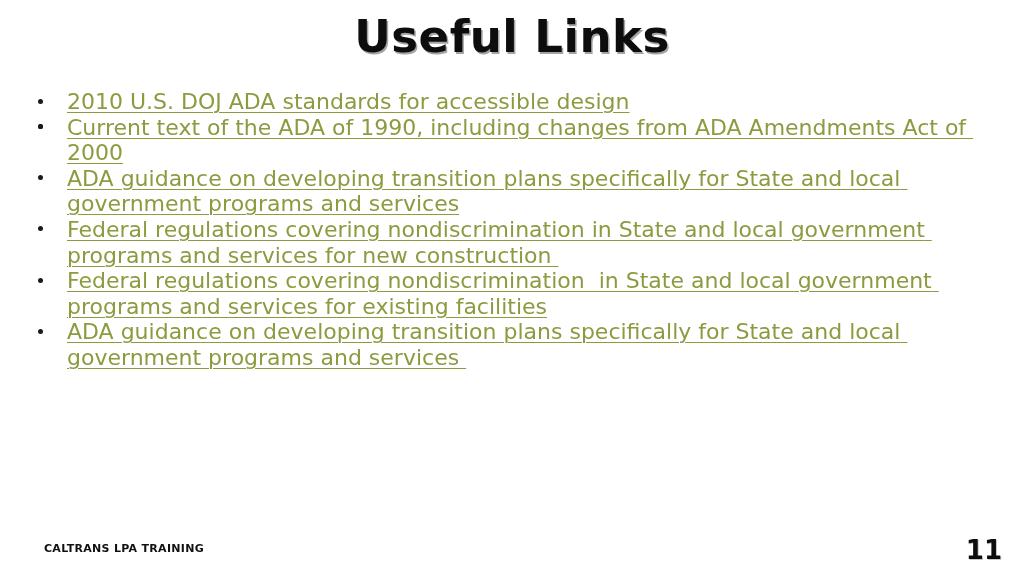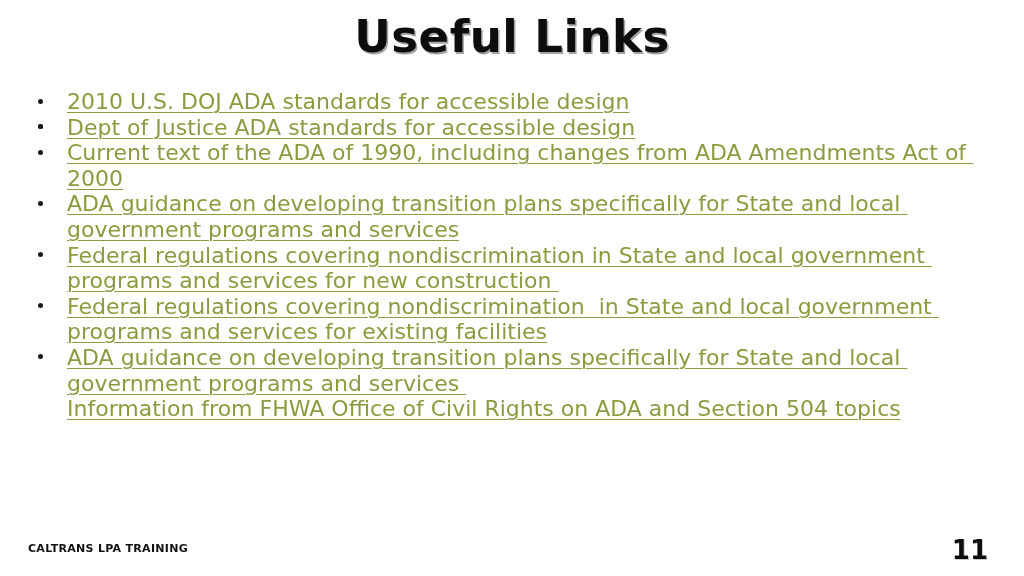--- a/index.html
+++ b/index.html
@@ -70,32 +70,32 @@
     color: #8a9c3f;
     text-decoration: underline;
     text-decoration-color: #8a9c3f;
     text-decoration-thickness: 1px;
     text-underline-offset: 2.5px;
     white-space: pre-wrap;
   }
 
   .footer-label {
     position: absolute;
-    left: 28px;
+    left: 44px;
     top: 542px;
     font-size: 11px;
     font-weight: bold;
     color: #111111;
     letter-spacing: 0.3px;
     font-family: "DejaVu Sans", sans-serif;
   }
 
   .page-number {
     position: absolute;
-    right: 36px;
+    right: 22px;
     top: 535px;
     font-size: 26px;
     font-weight: bold;
     color: #0d0d0d;
     font-family: "DejaVu Sans", sans-serif;
     text-shadow: 1px 1px 0 rgba(120,120,120,0.4);
   }
 </style>
 </head>
 <body>
@@ -109,24 +109,20 @@
     <li class="bullet-item">
       <span class="bullet-dot"></span>
       <a class="link-text" href="#">2010 U.S. DOJ ADA standards for accessible design</a>
     </li>
 
 
     <li class="bullet-item">
       <span class="bullet-dot"></span>
     </li>
 
-    <li class="bullet-item">
-      <span class="bullet-dot"></span>
-      <a class="link-text" href="#">Dept of Justice ADA standards for accessible design</a>
-    </li>
 
     <li class="bullet-item">
       <span class="bullet-dot"></span>
       <a class="link-text" href="#">Current text of the ADA of 1990, including changes from ADA Amendments Act of 2000</a>
     </li>
 
 
     <li class="bullet-item">
       <span class="bullet-dot"></span>
       <a class="link-text" href="#">ADA guidance on developing transition plans specifically for State and local government programs and services</a>
@@ -140,24 +136,20 @@
     <li class="bullet-item">
       <span class="bullet-dot"></span>
       <a class="link-text" href="#">Federal regulations covering nondiscrimination  in State and local government programs and services for existing facilities</a>
     </li>
 
     <li class="bullet-item">
       <span class="bullet-dot"></span>
       <a class="link-text" href="#">ADA guidance on developing transition plans specifically for State and local government programs and services </a>
     </li>
 
-    <li class="bullet-item no-bullet">
-      
-      <a class="link-text" href="#">Information from FHWA Office of Civil Rights on ADA and Section 504 topics</a>
-    </li>
 
   </ul>
 
   <div class="footer-label">CALTRANS LPA TRAINING</div>
 
   <div class="page-number">11</div>
 
 </div>
 
 </body></html>

